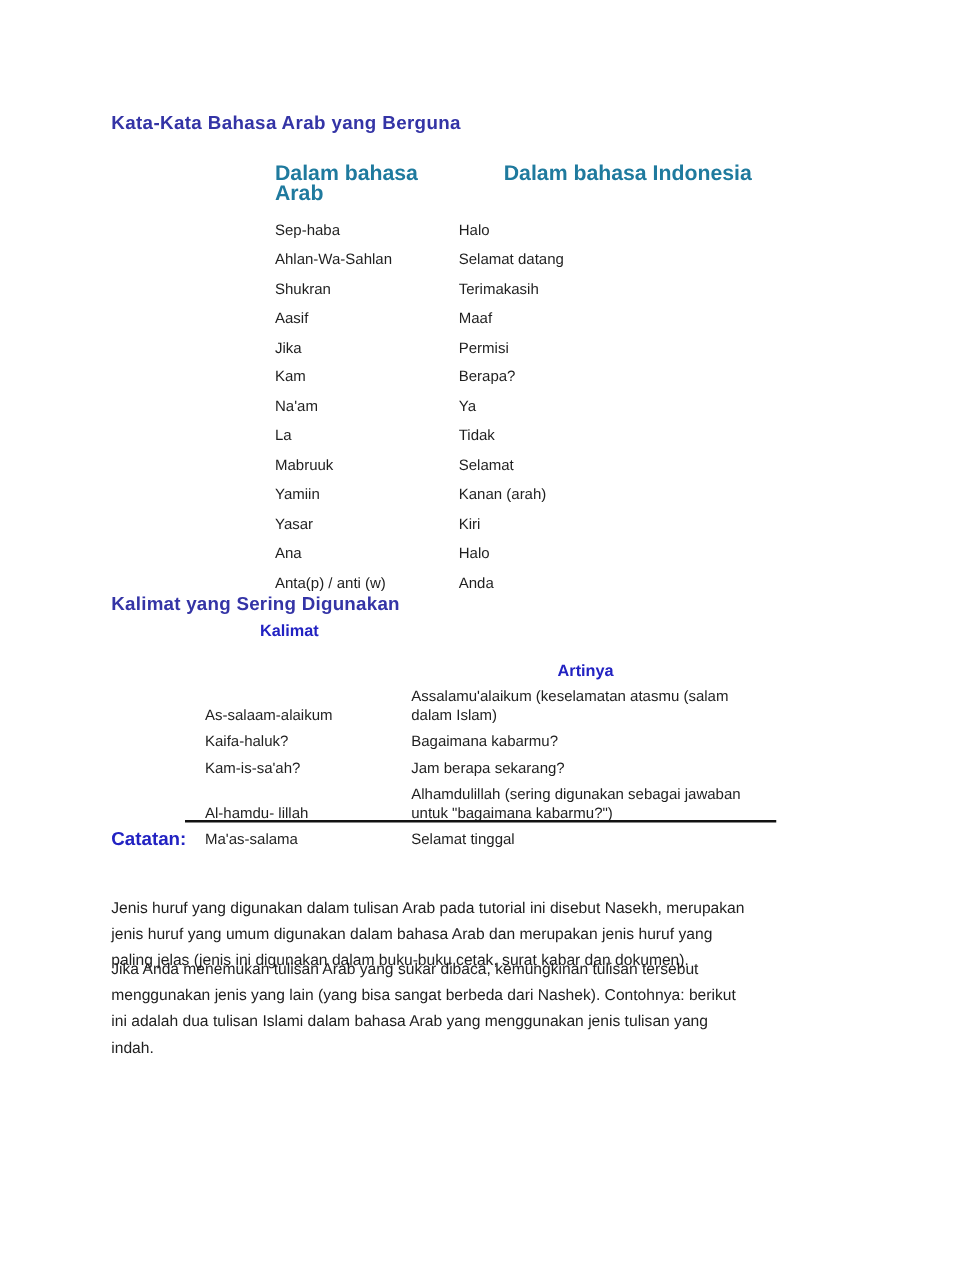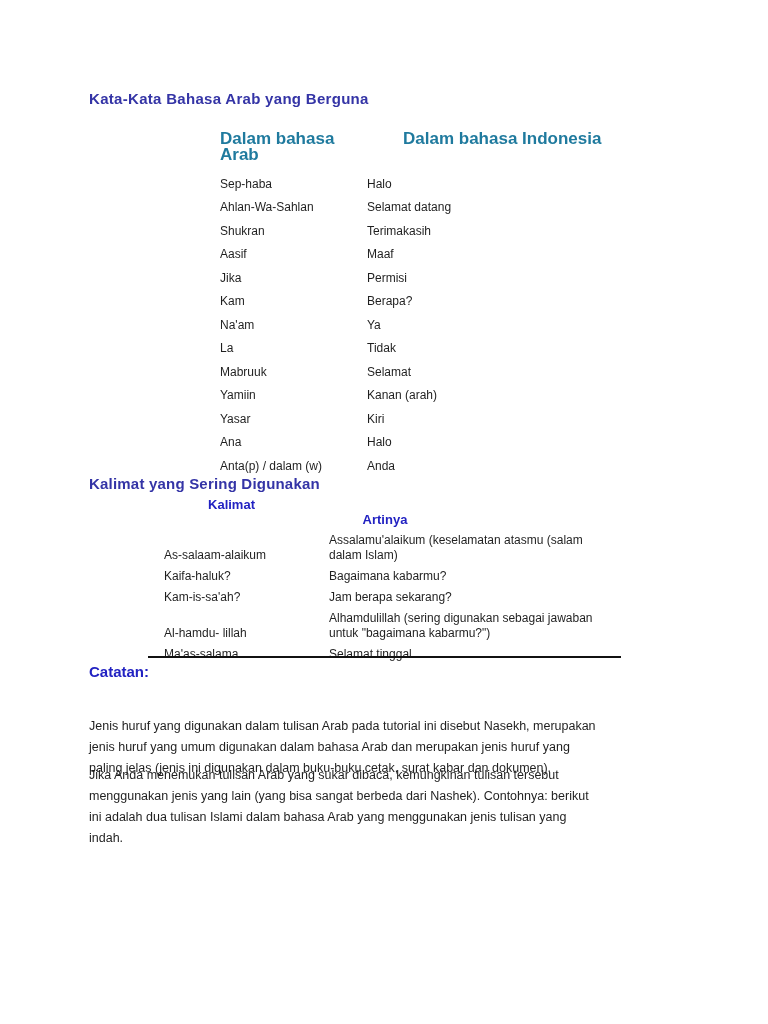--- a/index.html
+++ b/index.html
@@ -36,23 +36,23 @@
   .title2 {
     position: absolute;
     left: 89px; top: 475px;
     margin: 0;
     font-size: 15px;
     font-weight: bold;
     letter-spacing: 0.2px;
     color: var(--heading_navy, #3434a6);
   }
   .phrases { position: absolute; left: 148px; top: 497px; width: 474px; font-size: 12px; }
-  .phead { display: flex; font-size: 13px; font-weight: bold; color: var(--table2_header_blue, #2222c2); line-height: 15px; flex-direction: column; }
+  .phead { display: flex; font-size: 13px; font-weight: bold; color: var(--table2_header_blue, #2222c2); line-height: 15px; }
   .phead .pc1 { width: 167px; text-align: center; }
-  .phead .pc2 { flex: 1; text-align: center; }
+  .phead .pc2 { flex: 1; text-align: center; margin-top: 32px; }
   .prow { display: flex; align-items: flex-end; margin-top: 6px; line-height: 15px; margin-left: 14px; }
   .prow .pc1 { width: 167px; padding-left: 2px; box-sizing: border-box; }
   .prow .pc2 { flex: 1; white-space: pre-line; }
 
   .rule {
     position: absolute;
     left: 148px; top: 656px;
     width: 473px; height: 0;
     border-top: 2px solid var(--rule_black, #111111);
   }
@@ -134,21 +134,21 @@
         </div>
       <div class="vrow">
           <span class="vc1">Yasar</span>
           <span class="vc2">Kiri</span>
         </div>
       <div class="vrow">
           <span class="vc1">Ana</span>
           <span class="vc2">Halo</span>
         </div>
       <div class="vrow">
-          <span class="vc1">Anta(p) / dalam (w)</span>
+          <span class="vc1">Anta(p) / anti (w)</span>
           <span class="vc2">Anda</span>
         </div>
     </div>
   </div>
 
   <h2 class="title2">Kalimat yang Sering Digunakan</h2>
 
   <div class="phrases">
     <div class="phead">
       <span class="pc1">Kalimat</span>

